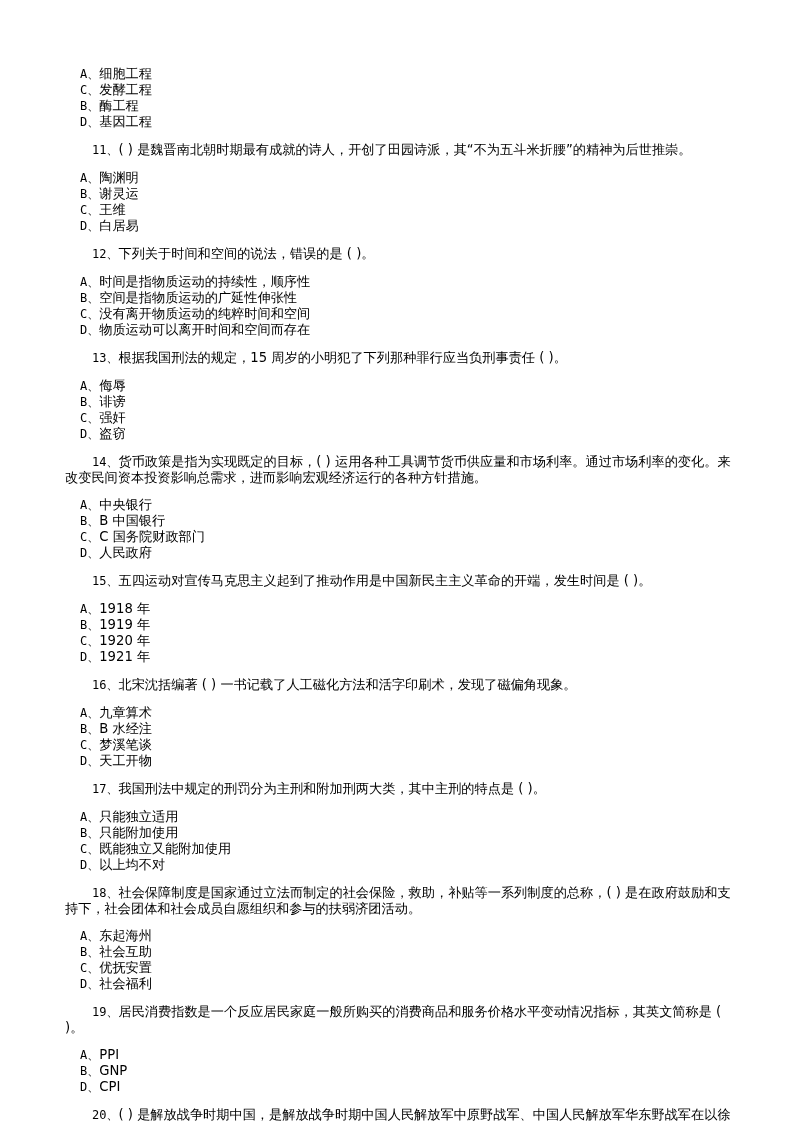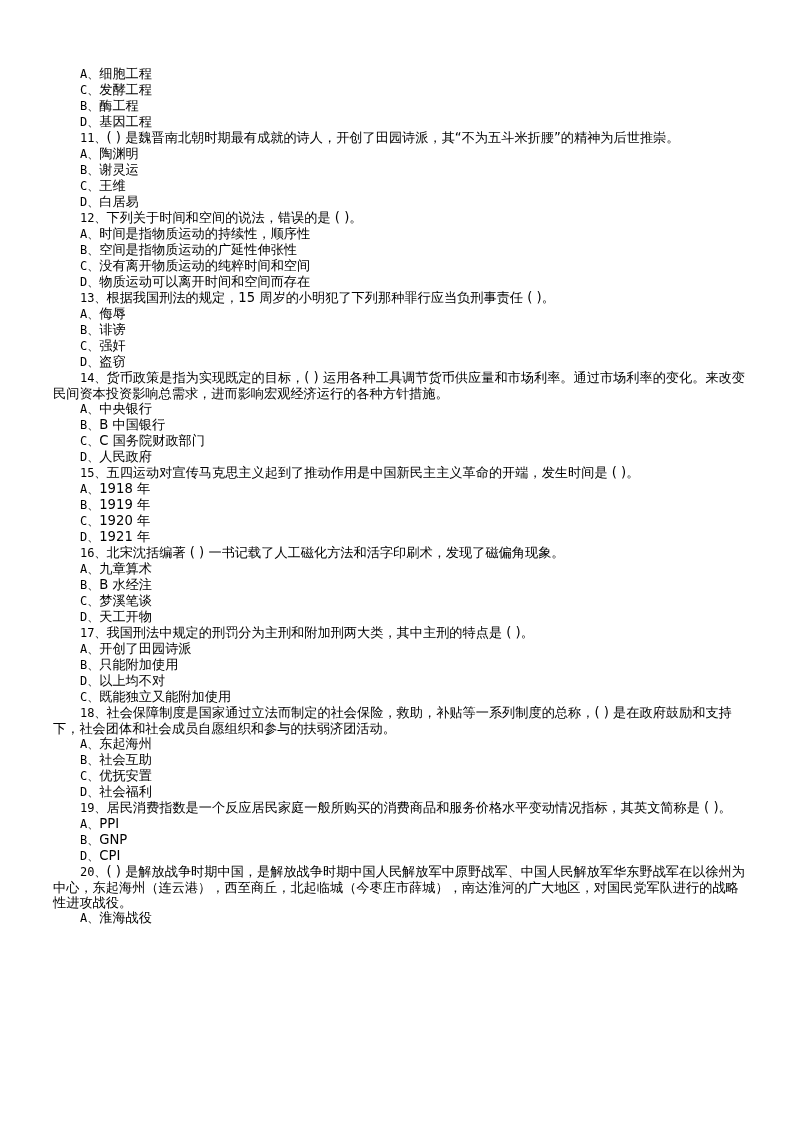--- a/index.html
+++ b/index.html
@@ -7,21 +7,21 @@
   .page {
     position: absolute;
     left: 53px;
     top: 66px;
     width: 697px;
     font-family: "DejaVu Sans", "Liberation Sans", sans-serif;
     font-size: 13.2px;
     line-height: 15px;
     color: #000000;
   }
-  .q { text-indent: 27px; margin: 0; }
+  .q { text-indent: 27px; margin: 12px; }
   .opt { padding-left: 27px; margin: 0; }
   .opt .letter, .q .num { font-family: "DejaVu Sans Mono", "Liberation Mono", monospace; font-size: 12px; }
 </style>
 </head>
 <body>
 
 <div class="page">
 
   <div>
     <p class="opt"><span class="letter">A、</span><span>细胞工程</span></p>
@@ -73,24 +73,24 @@
   <div>
     <p class="q"><span class="num">16、</span><span>北宋沈括编著 ( ) 一书记载了人工磁化方法和活字印刷术，发现了磁偏角现象。</span></p>
     <p class="opt"><span class="letter">A、</span><span>九章算术</span></p>
     <p class="opt"><span class="letter">B、</span><span>B 水经注</span></p>
     <p class="opt"><span class="letter">C、</span><span>梦溪笔谈</span></p>
     <p class="opt"><span class="letter">D、</span><span>天工开物</span></p>
   </div>
 
   <div>
     <p class="q"><span class="num">17、</span><span>我国刑法中规定的刑罚分为主刑和附加刑两大类，其中主刑的特点是 ( )。</span></p>
-    <p class="opt"><span class="letter">A、</span><span>开创了田园诗派</span></p>
+    <p class="opt"><span class="letter">A、</span><span>只能独立适用</span></p>
     <p class="opt"><span class="letter">B、</span><span>只能附加使用</span></p>
+    <p class="opt"><span class="letter">C、</span><span>既能独立又能附加使用</span></p>
     <p class="opt"><span class="letter">D、</span><span>以上均不对</span></p>
-    <p class="opt"><span class="letter">C、</span><span>既能独立又能附加使用</span></p>
   </div>
 
   <div>
     <p class="q"><span class="num">18、</span><span>社会保障制度是国家通过立法而制定的社会保险，救助，补贴等一系列制度的总称，( ) 是在政府鼓励和支持下，社会团体和社会成员自愿组织和参与的扶弱济团活动。</span></p>
     <p class="opt"><span class="letter">A、</span><span>东起海州</span></p>
     <p class="opt"><span class="letter">B、</span><span>社会互助</span></p>
     <p class="opt"><span class="letter">C、</span><span>优抚安置</span></p>
     <p class="opt"><span class="letter">D、</span><span>社会福利</span></p>
   </div>
 

